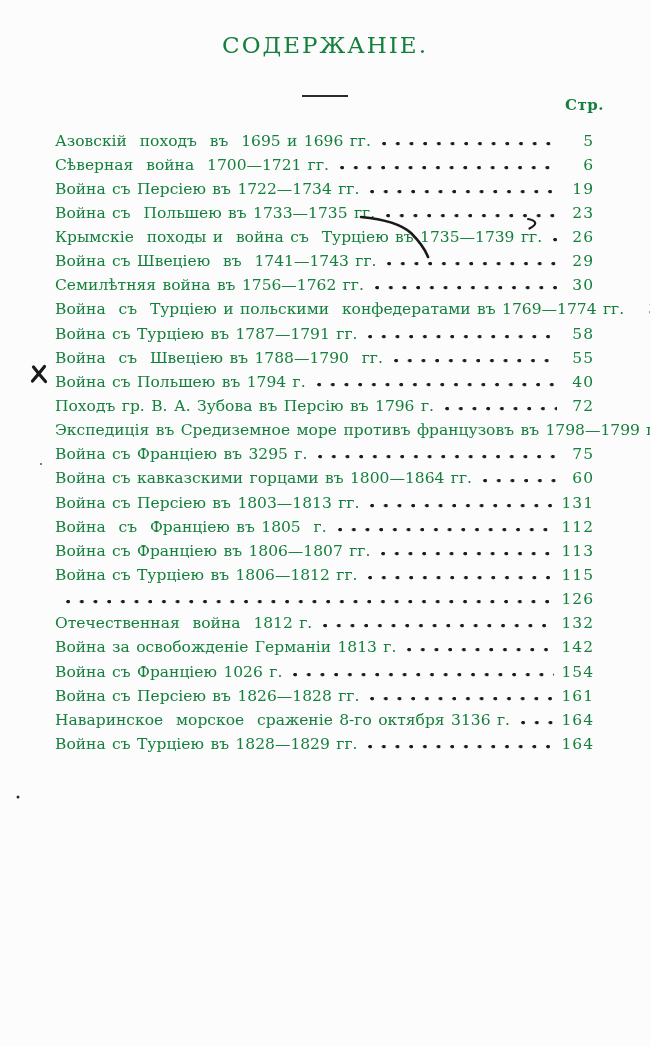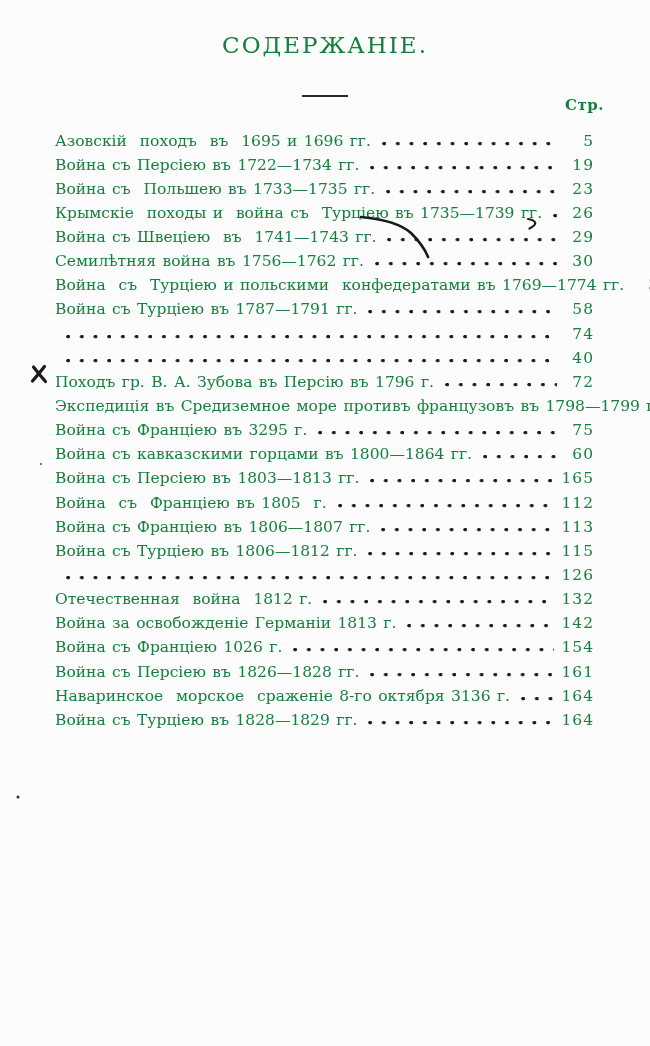--- a/index.html
+++ b/index.html
@@ -60,20 +60,25 @@
 
   <div class="str-label">Стр.</div>
 
   <div class="toc">
       <div class="row">
       <span class="txt">Азовскій  походъ  въ  1695 и 1696 гг.</span>
       <span class="leader"></span>
       <span class="num">5</span>
     </div>
       <div class="row">
+      <span class="txt">Сѣверная  война  1700—1721 гг.</span>
+      <span class="leader"></span>
+      <span class="num">6</span>
+    </div>
+      <div class="row">
       <span class="txt">Война съ Персіею въ 1722—1734 гг.</span>
       <span class="leader"></span>
       <span class="num">19</span>
     </div>
       <div class="row">
       <span class="txt">Война съ  Польшею въ 1733—1735 гг.</span>
       <span class="leader"></span>
       <span class="num">23</span>
     </div>
       <div class="row">
@@ -95,24 +100,26 @@
       <span class="txt">Война  съ  Турціею и польскими  конфедератами въ 1769—1774 гг.</span>
       <span class="leader"></span>
       <span class="num">35</span>
     </div>
       <div class="row">
       <span class="txt">Война съ Турціею въ 1787—1791 гг.</span>
       <span class="leader"></span>
       <span class="num">58</span>
     </div>
       <div class="row">
-      <span class="leader"></span>
-      <span class="num">74</span>
-    </div>
-      <div class="row">
+      <span class="txt">Война  съ  Швеціею въ 1788—1790  гг.</span>
+      <span class="leader"></span>
+      <span class="num">55</span>
+    </div>
+      <div class="row">
+      <span class="txt">Война съ Польшею въ 1794 г.</span>
       <span class="leader"></span>
       <span class="num">40</span>
     </div>
       <div class="row">
       <span class="txt">Походъ гр. В. А. Зубова въ Персію въ 1796 г.</span>
       <span class="leader"></span>
       <span class="num">72</span>
     </div>
       <div class="row">
       <span class="txt">Экспедиція въ Средиземное море противъ французовъ въ 1798—1799 гг.</span>
@@ -125,21 +132,21 @@
       <span class="num">75</span>
     </div>
       <div class="row">
       <span class="txt">Война съ кавказскими горцами въ 1800—1864 гг.</span>
       <span class="leader"></span>
       <span class="num">60</span>
     </div>
       <div class="row">
       <span class="txt">Война съ Персіею въ 1803—1813 гг.</span>
       <span class="leader"></span>
-      <span class="num">165</span>
+      <span class="num">131</span>
     </div>
       <div class="row">
       <span class="txt">Война  съ  Франціею въ 1805  г.</span>
       <span class="leader"></span>
       <span class="num">112</span>
     </div>
       <div class="row">
       <span class="txt">Война съ Франціею въ 1806—1807 гг.</span>
       <span class="leader"></span>
       <span class="num">113</span>

